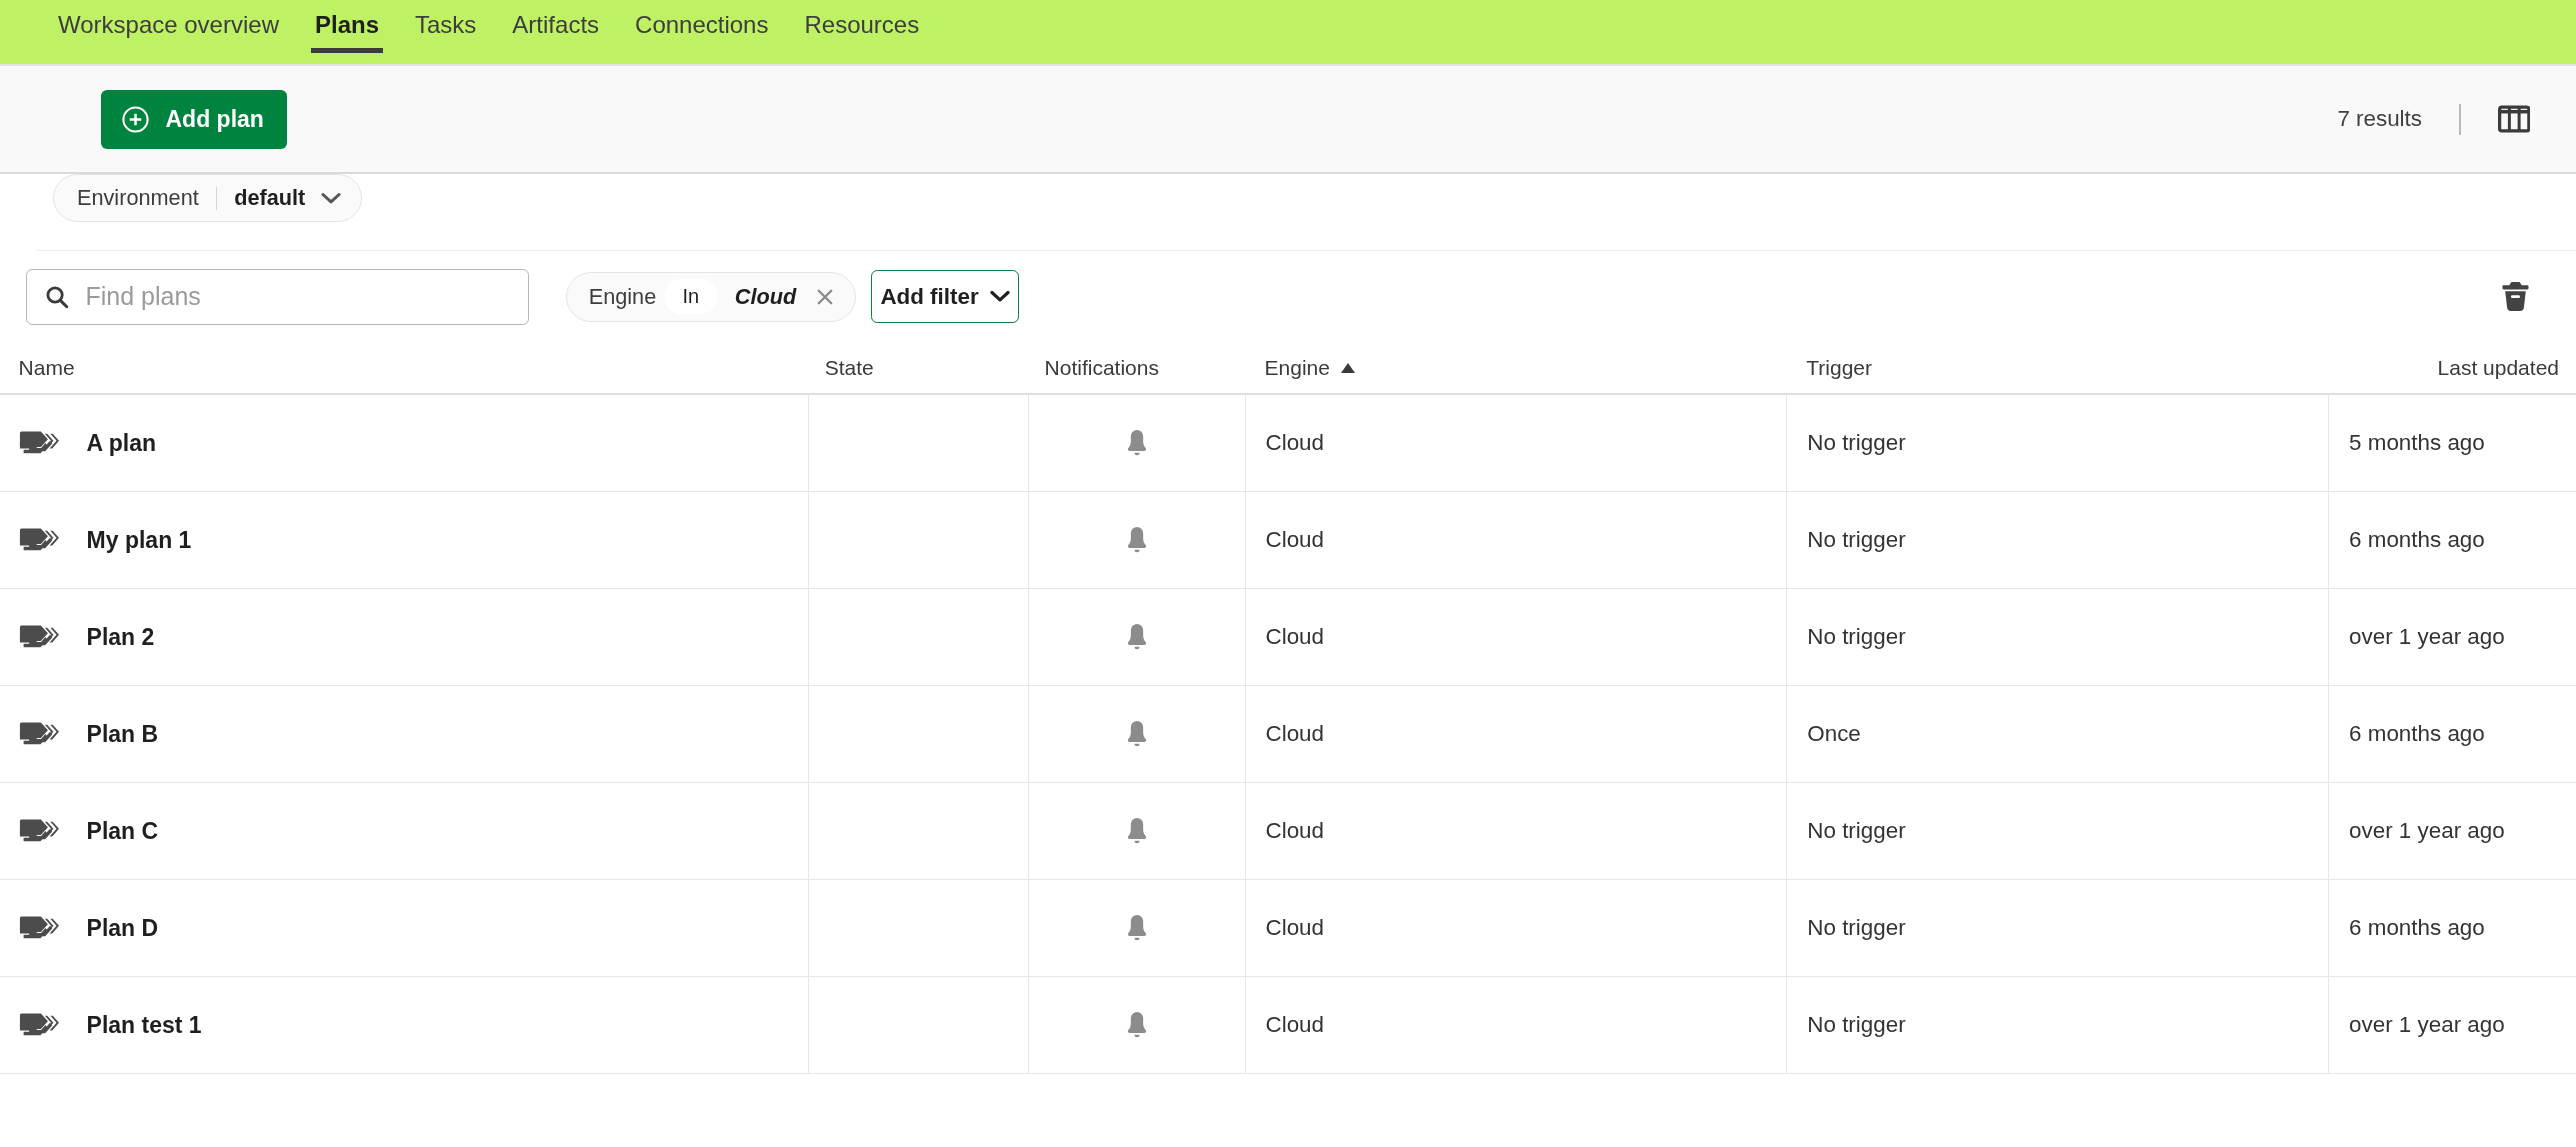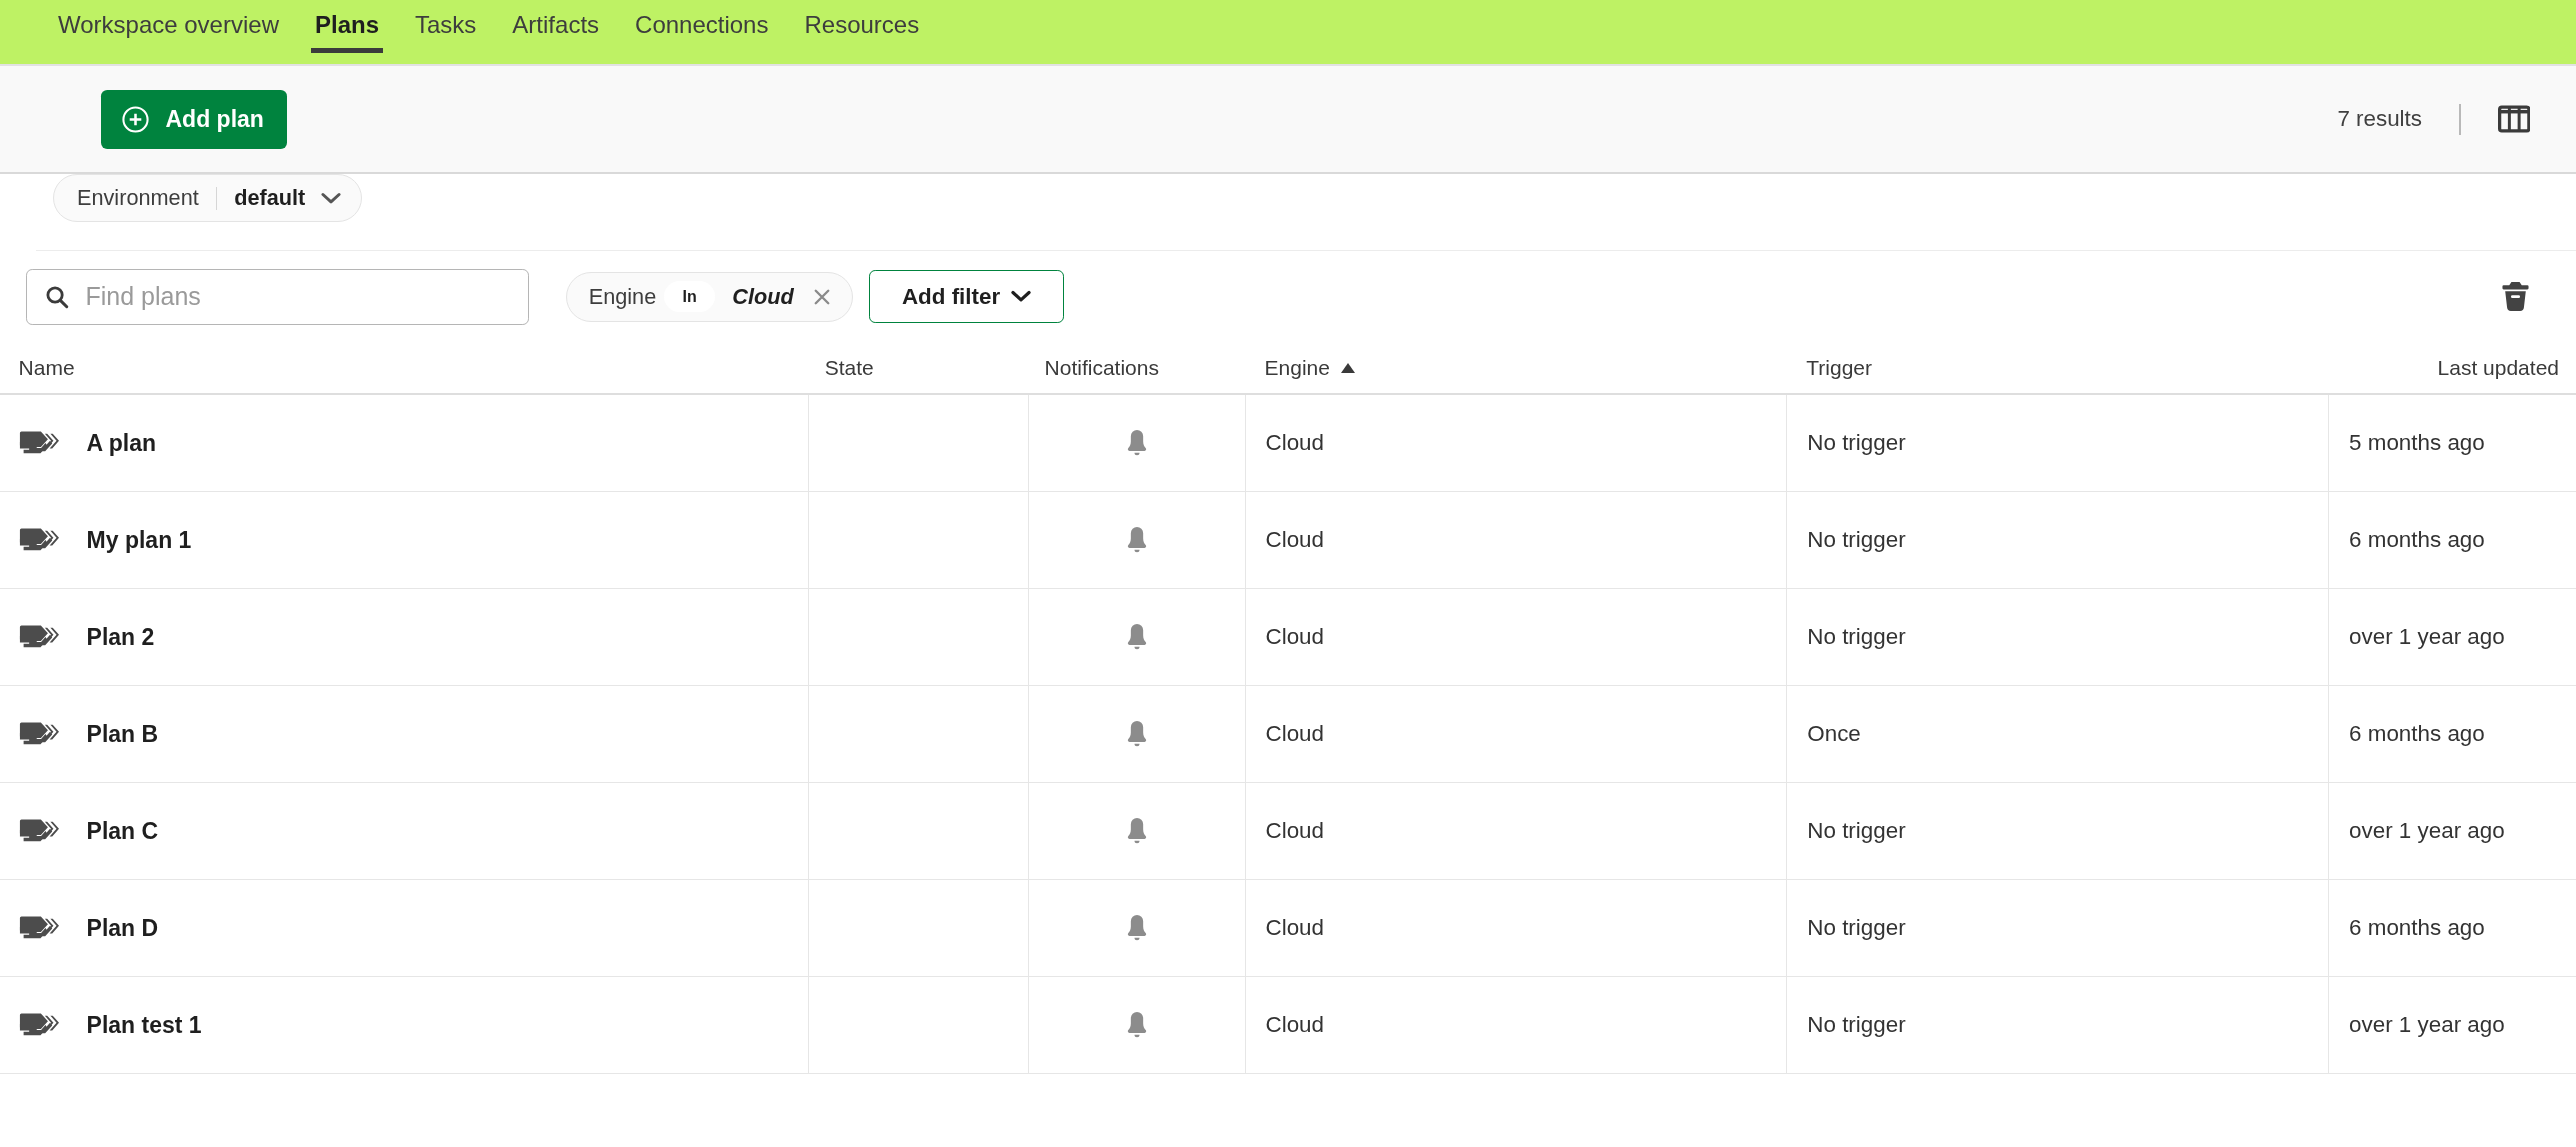--- a/index.html
+++ b/index.html
@@ -154,39 +154,39 @@
     height: 50px;
     border: 1.5px solid #e4e4e4;
     background: #fafafa;
     border-radius: 773px;
     margin-left: 37px;
     padding: 0 14px 0 21.7px;
     cursor: pointer;
   }
   .filter-chip .f-key { font-size: 21.7px; color: #3d3d3d; }
   .filter-chip .f-op {
-    font-size: 16px; font-weight: bold; color: #1f1f1f;
+    font-size: 20px; font-weight: normal; color: #1f1f1f;
     background: #ffffff;
     border-radius: 773px;
     padding: 6.2px 18.6px;
     margin: 0 7.7px;
   }
   .filter-chip .f-val { font-size: 21.7px; font-weight: bold; font-style: italic; color: #1f1f1f; margin: 0 7.7px 0 9.3px; }
   .chip-x { width: 20px; height: 20px; margin: 0 6.2px 0 10.8px; display:block; }
 
   .btn-addfilter {
     display: inline-flex;
     align-items: center;
     gap: 11px;
     height: 53px;
     margin-left: 15.5px;
     border: 1.5px solid #00833e;
     background: #ffffff;
     border-radius: 6.2px;
-    padding: 0 32px;
+    padding: 0 8px;
     font-size: 22.4px;
     font-weight: bold;
     color: #1f1f1f;
     font-family: "Liberation Sans", sans-serif;
     cursor: pointer;
   }
   .spacer { flex: 1 1 auto; }
   .trash-icon { width: 29px; height: 32.5px; display: block; cursor: pointer; }
 
   

